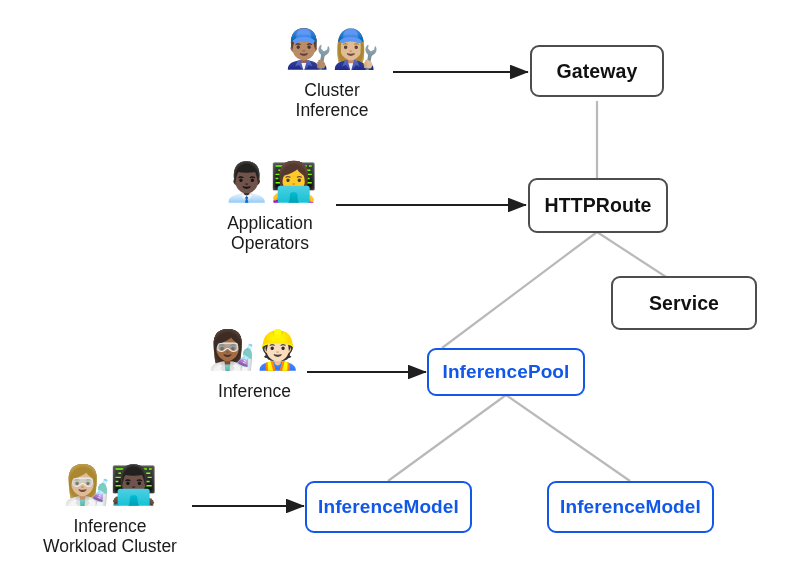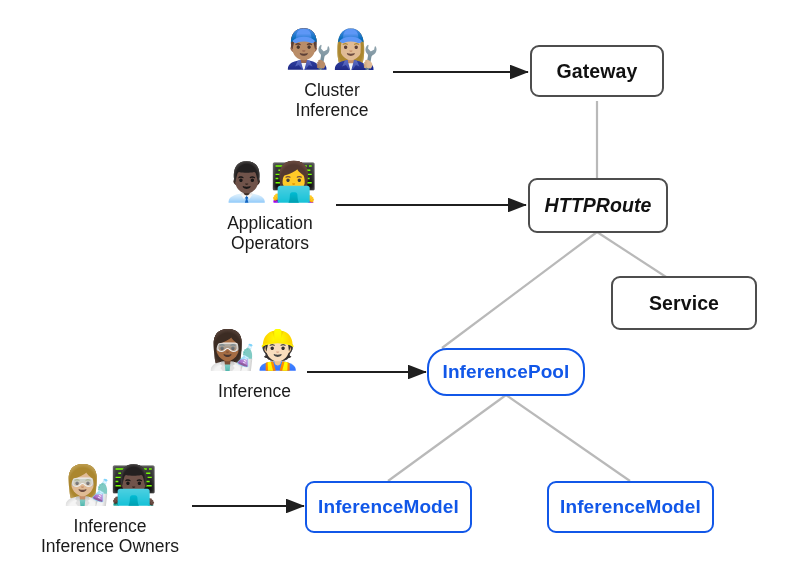--- a/index.html
+++ b/index.html
@@ -110,29 +110,29 @@
 
     <line x1="307" y1="372" x2="426" y2="372" stroke="#1f1f1f" stroke-width="2.1" marker-end="url(#arrowhead)"></line>
 
     <line x1="192" y1="506" x2="304" y2="506" stroke="#1f1f1f" stroke-width="2.1" marker-end="url(#arrowhead)"></line>
   </svg>
 
   <div class="node gray" style="left:530px; top:45px; width:134px; height:52px;">
     <span class="node-label" style="font-size:19.5px;">Gateway</span>
   </div>
 
-  <div class="node gray" style="left:528px; top:178px; width:140px; height:55px;font-style:italic;">
+  <div class="node gray" style="left:528px; top:178px; width:140px; height:55px;">
     <span class="node-label" style="font-size:19.5px;">HTTPRoute</span>
   </div>
 
   <div class="node gray" style="left:611px; top:276px; width:146px; height:54px;">
     <span class="node-label" style="font-size:19.5px;">Service</span>
   </div>
 
-  <div class="node blue" style="left:427px; top:348px; width:158px; height:48px;border-radius:20px;">
+  <div class="node blue" style="left:427px; top:348px; width:158px; height:48px;">
     <span class="node-label" style="font-size:19px;">InferencePool</span>
   </div>
 
   <div class="node blue" style="left:305px; top:481px; width:167px; height:52px;">
     <span class="node-label" style="font-size:19px;">InferenceModel</span>
   </div>
 
   <div class="node blue" style="left:547px; top:481px; width:167px; height:52px;">
     <span class="node-label" style="font-size:19px;">InferenceModel</span>
   </div>
@@ -169,17 +169,17 @@
     </div>
   </div>
 
   <div class="actor" style="left:25px; top:466px; width:170px;">
     <div class="actor-emojis">
       <span class="actor-emoji">👩🏼‍🔬</span>
       <span class="actor-emoji">👨🏿‍💻</span>
     </div>
     <div class="actor-caption">
       <div>Inference</div>
-      <div>Inference Owners</div>
+      <div>Workload Cluster</div>
     </div>
   </div>
 
 </div>
 
 </body></html>

